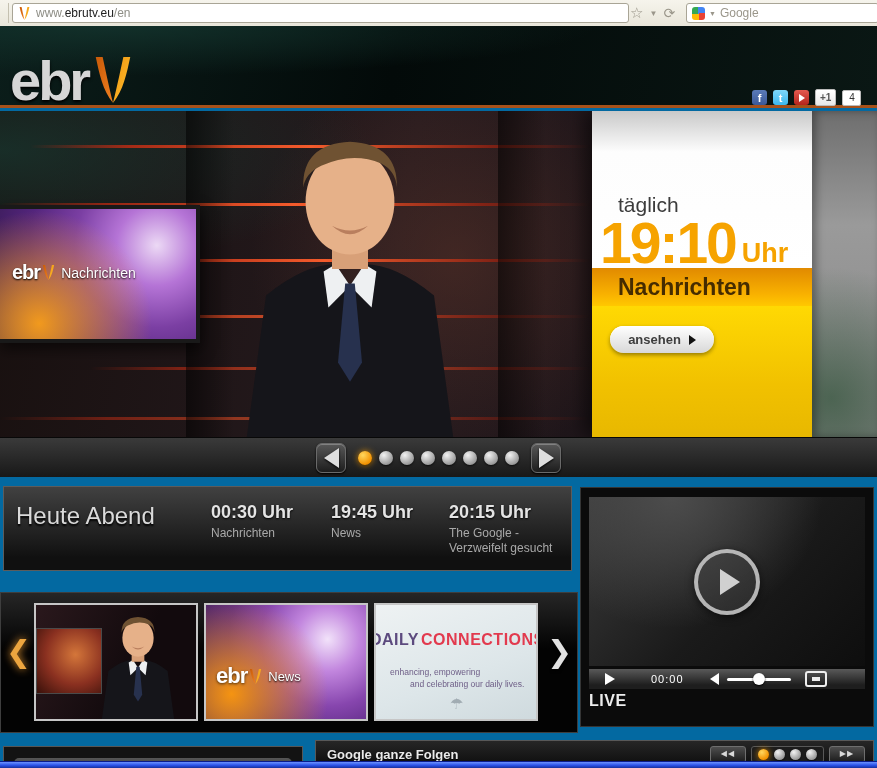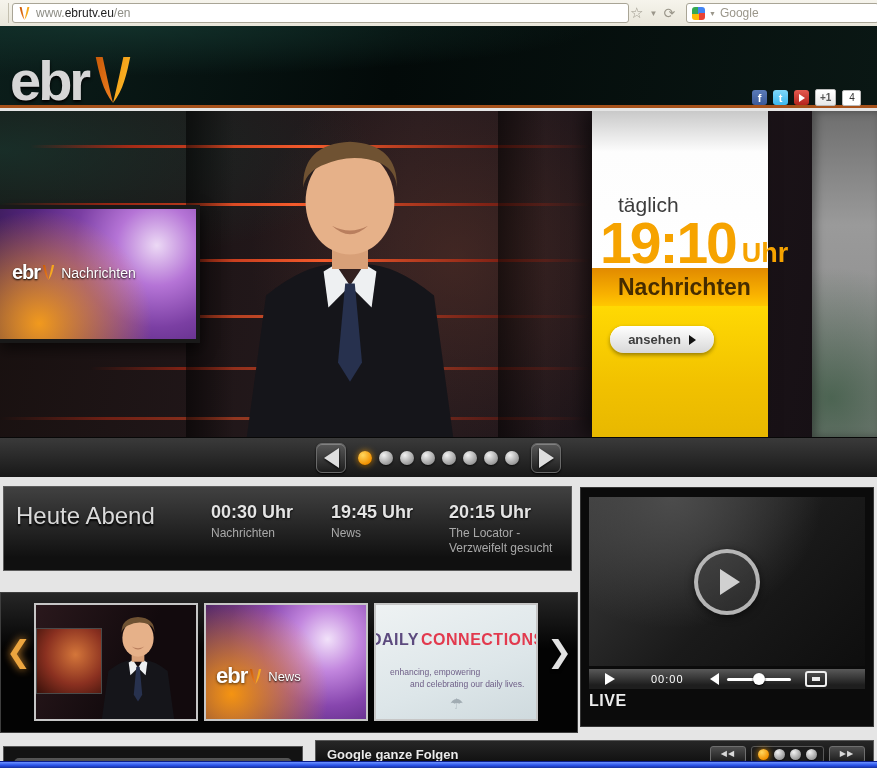--- a/index.html
+++ b/index.html
@@ -1,16 +1,16 @@
 <!DOCTYPE html>
 <html><head>
 <meta charset="utf-8">
 <style>
   html,body{margin:0;padding:0;background:#000;}
-  #app{position:relative;width:877px;height:768px;background:#e5e5e5;overflow:hidden;
+  #app{position:relative;width:877px;height:768px;background:#0369a1;overflow:hidden;
        font-family:"Liberation Sans",sans-serif;-webkit-font-smoothing:antialiased;}
   .abs{position:absolute;}
 
   
   .chrome{left:0;top:0;width:877px;height:26px;background:linear-gradient(#f6f4ec,#e9e6da);
           border-bottom:1px solid #b6b2a2;}
   .chrome-sep{left:8px;top:3px;width:1px;height:20px;background:#c4c0b0;}
   .url-field{left:12px;top:3px;width:610px;height:18px;background:#fff;border:1px solid #a9a596;
              border-radius:3px;display:flex;align-items:center;padding-left:5px;gap:5px;}
   .url-text{font-size:12px;color:#222;display:flex;align-items:center;}
@@ -63,21 +63,21 @@
   .tv{left:0;top:94px;width:196px;height:130px;background:#141414;border:4px solid #191919;
       border-left:none;box-shadow:0 6px 14px rgba(0,0,0,.6);}
   .tv-screen{position:absolute;inset:0;
     background:radial-gradient(circle at 20% 88%, rgba(250,160,25,.95), rgba(250,160,25,0) 58%),
                radial-gradient(circle at 80% 28%, #ecd9f5 0%, #b574d6 22%, #7b3fa3 45%, #53257c 70%, #361a52 100%);}
   .tv-logo{position:absolute;left:12px;top:52px;display:flex;align-items:center;color:#fff;}
   .tv-logo .eb{font-size:20px;font-weight:bold;letter-spacing:-1px;text-shadow:0 1px 2px #000;}
   .tv-logo .nm{font-size:14px;margin-left:5px;text-shadow:0 1px 2px #000;}
   .tulip-s{width:15px;height:17px;margin-left:1px;}
   .anchor{left:224px;bottom:0;width:252px;height:312px;}
-  .promo{left:592px;top:0px;width:176px;height:326px;box-shadow:-8px 0 16px rgba(0,0,0,.5);}
+  .promo{left:592px;top:0px;width:220px;height:326px;box-shadow:-8px 0 16px rgba(0,0,0,.5);}
   .promo-white{position:absolute;left:0;top:0;width:100%;height:157px;
                background:linear-gradient(#c9c9c9,#fdfdfd 26%,#ffffff);}
   .promo-daily{position:absolute;left:26px;top:82px;font-size:21px;color:#3c3c3c;}
   .promo-timerow{position:absolute;left:8px;top:108px;display:flex;align-items:flex-end;color:#f6a300;}
   .promo-time{font-size:57px;line-height:48px;font-weight:bold;letter-spacing:-2px;}
   .promo-unit{font-size:27px;font-weight:bold;margin-left:6px;line-height:27px;}
   .promo-band{position:absolute;left:0;top:157px;width:100%;height:38px;
               background:linear-gradient(#e18a00,#f9b200 70%,#ffc800);display:flex;align-items:center;}
   .promo-show{font-size:23px;font-weight:bold;color:#452c00;margin-left:26px;}
   .promo-yellow{position:absolute;left:0;top:195px;width:100%;height:131px;
@@ -355,21 +355,21 @@
       <div class="sched-time">00:30 Uhr</div>
       <div class="sched-name"><span>Nachrichten</span></div>
     </div>
     <div class="sched sched-2">
       <div class="sched-time">19:45 Uhr</div>
       <div class="sched-name"><span>News</span></div>
     </div>
     <div class="sched sched-3">
       <div class="sched-time">20:15 Uhr</div>
       <div class="sched-name">
-        <span>The Locator -</span><br>
+        <span>The Google -</span><br>
         <span>Verzweifelt gesucht</span>
       </div>
     </div>
   </div>
 
   <div class="abs thumbstrip">
     <span class="chev chev-left">❮</span>
     <span class="chev chev-right">❯</span>
 
     <div class="thumb thumb1">

